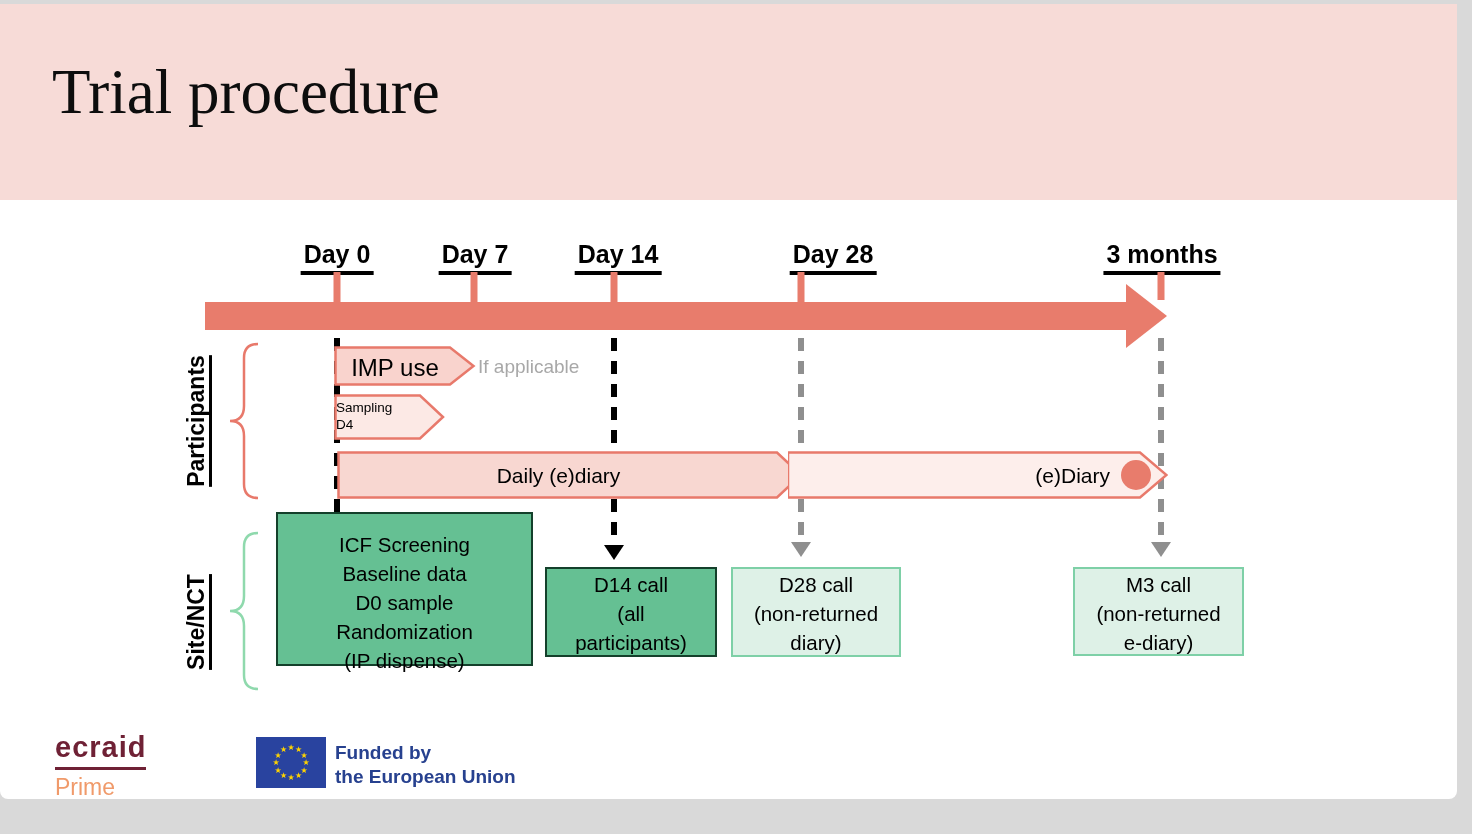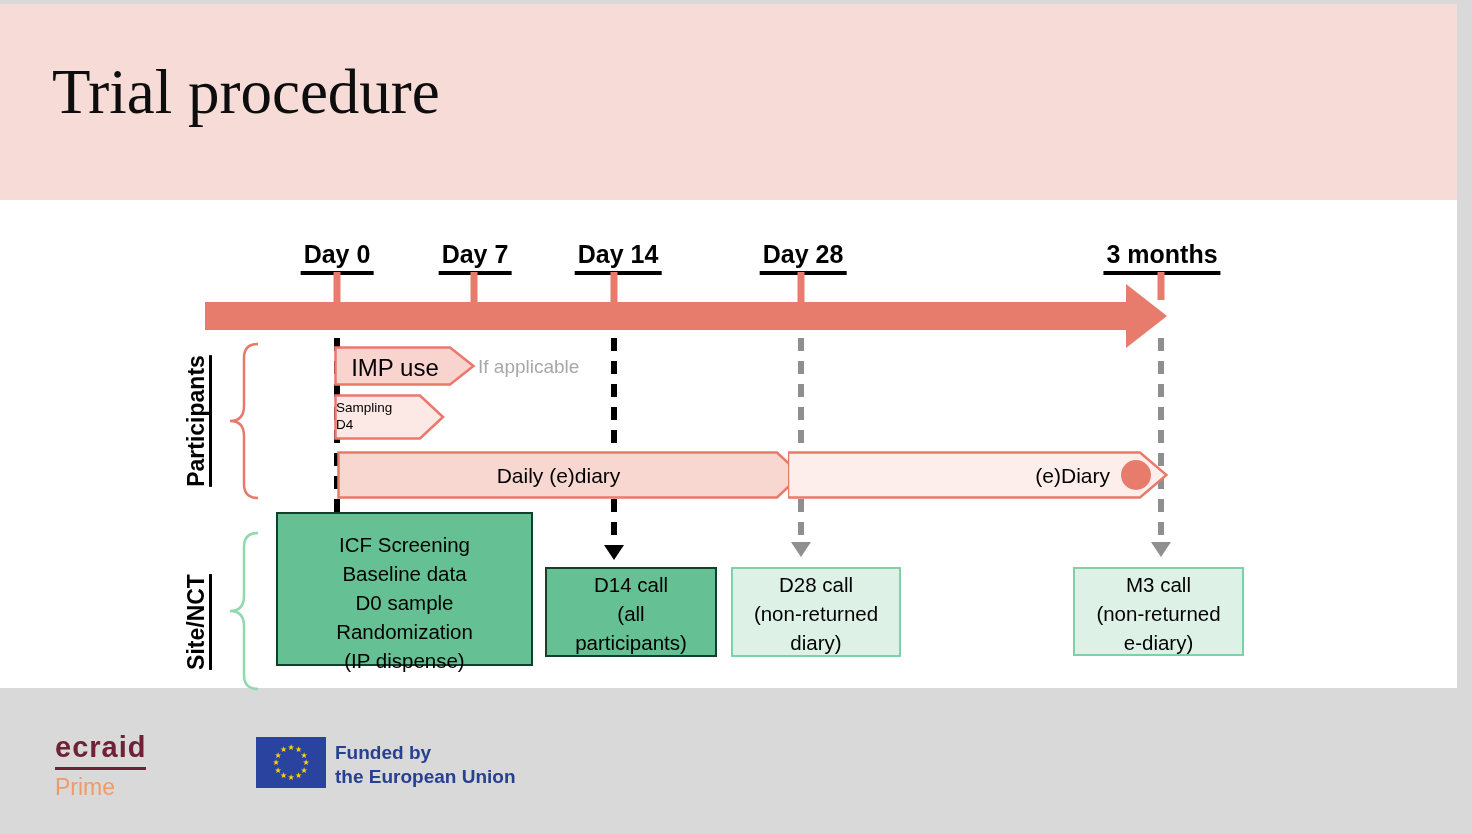--- a/index.html
+++ b/index.html
@@ -2,22 +2,23 @@
 <html><head>
 <meta charset="utf-8">
 <style>
   html,body{margin:0;padding:0;}
   body{
     width:1472px;height:834px;position:relative;overflow:hidden;
     background:#d9d9d9;
     font-family:"Liberation Sans","DejaVu Sans",sans-serif;
   }
   .slide{
-    position:absolute;left:0;top:4px;width:1457px;height:684px;
+    position:absolute;left:0;top:4px;width:1457px;height:795px;
     background:#ffffff;
+    border-radius:8px;
   }
   
   .header{
     position:absolute;left:0;top:0;width:100%;height:196px;
     background:#f7dbd7;
   }
   .title{
     position:absolute;left:52px;top:52px;
     font-family:"Liberation Serif","DejaVu Serif",serif;
     font-size:63px;color:#0d0d0d;letter-spacing:0px;
@@ -96,21 +97,21 @@
 
 <div class="slide">
 
   <div class="header">
     <div class="title">Trial procedure</div>
   </div>
 
   <div class="day-label" style="left:337px">Day 0</div>
   <div class="day-label" style="left:475px">Day 7</div>
   <div class="day-label" style="left:618px">Day 14</div>
-  <div class="day-label" style="left:803px">Day 28</div>
+  <div class="day-label" style="left:833px">Day 28</div>
   <div class="day-label" style="left:1162px">3 months</div>
 
   <div class="tick" style="left:337px"></div>
   <div class="tick" style="left:474px"></div>
   <div class="tick" style="left:614px"></div>
   <div class="tick" style="left:801px"></div>
   <div class="tick" style="left:1161px;height:28px"></div>
 
   <div class="tl-bar"></div>
   <div class="tl-head"></div>

